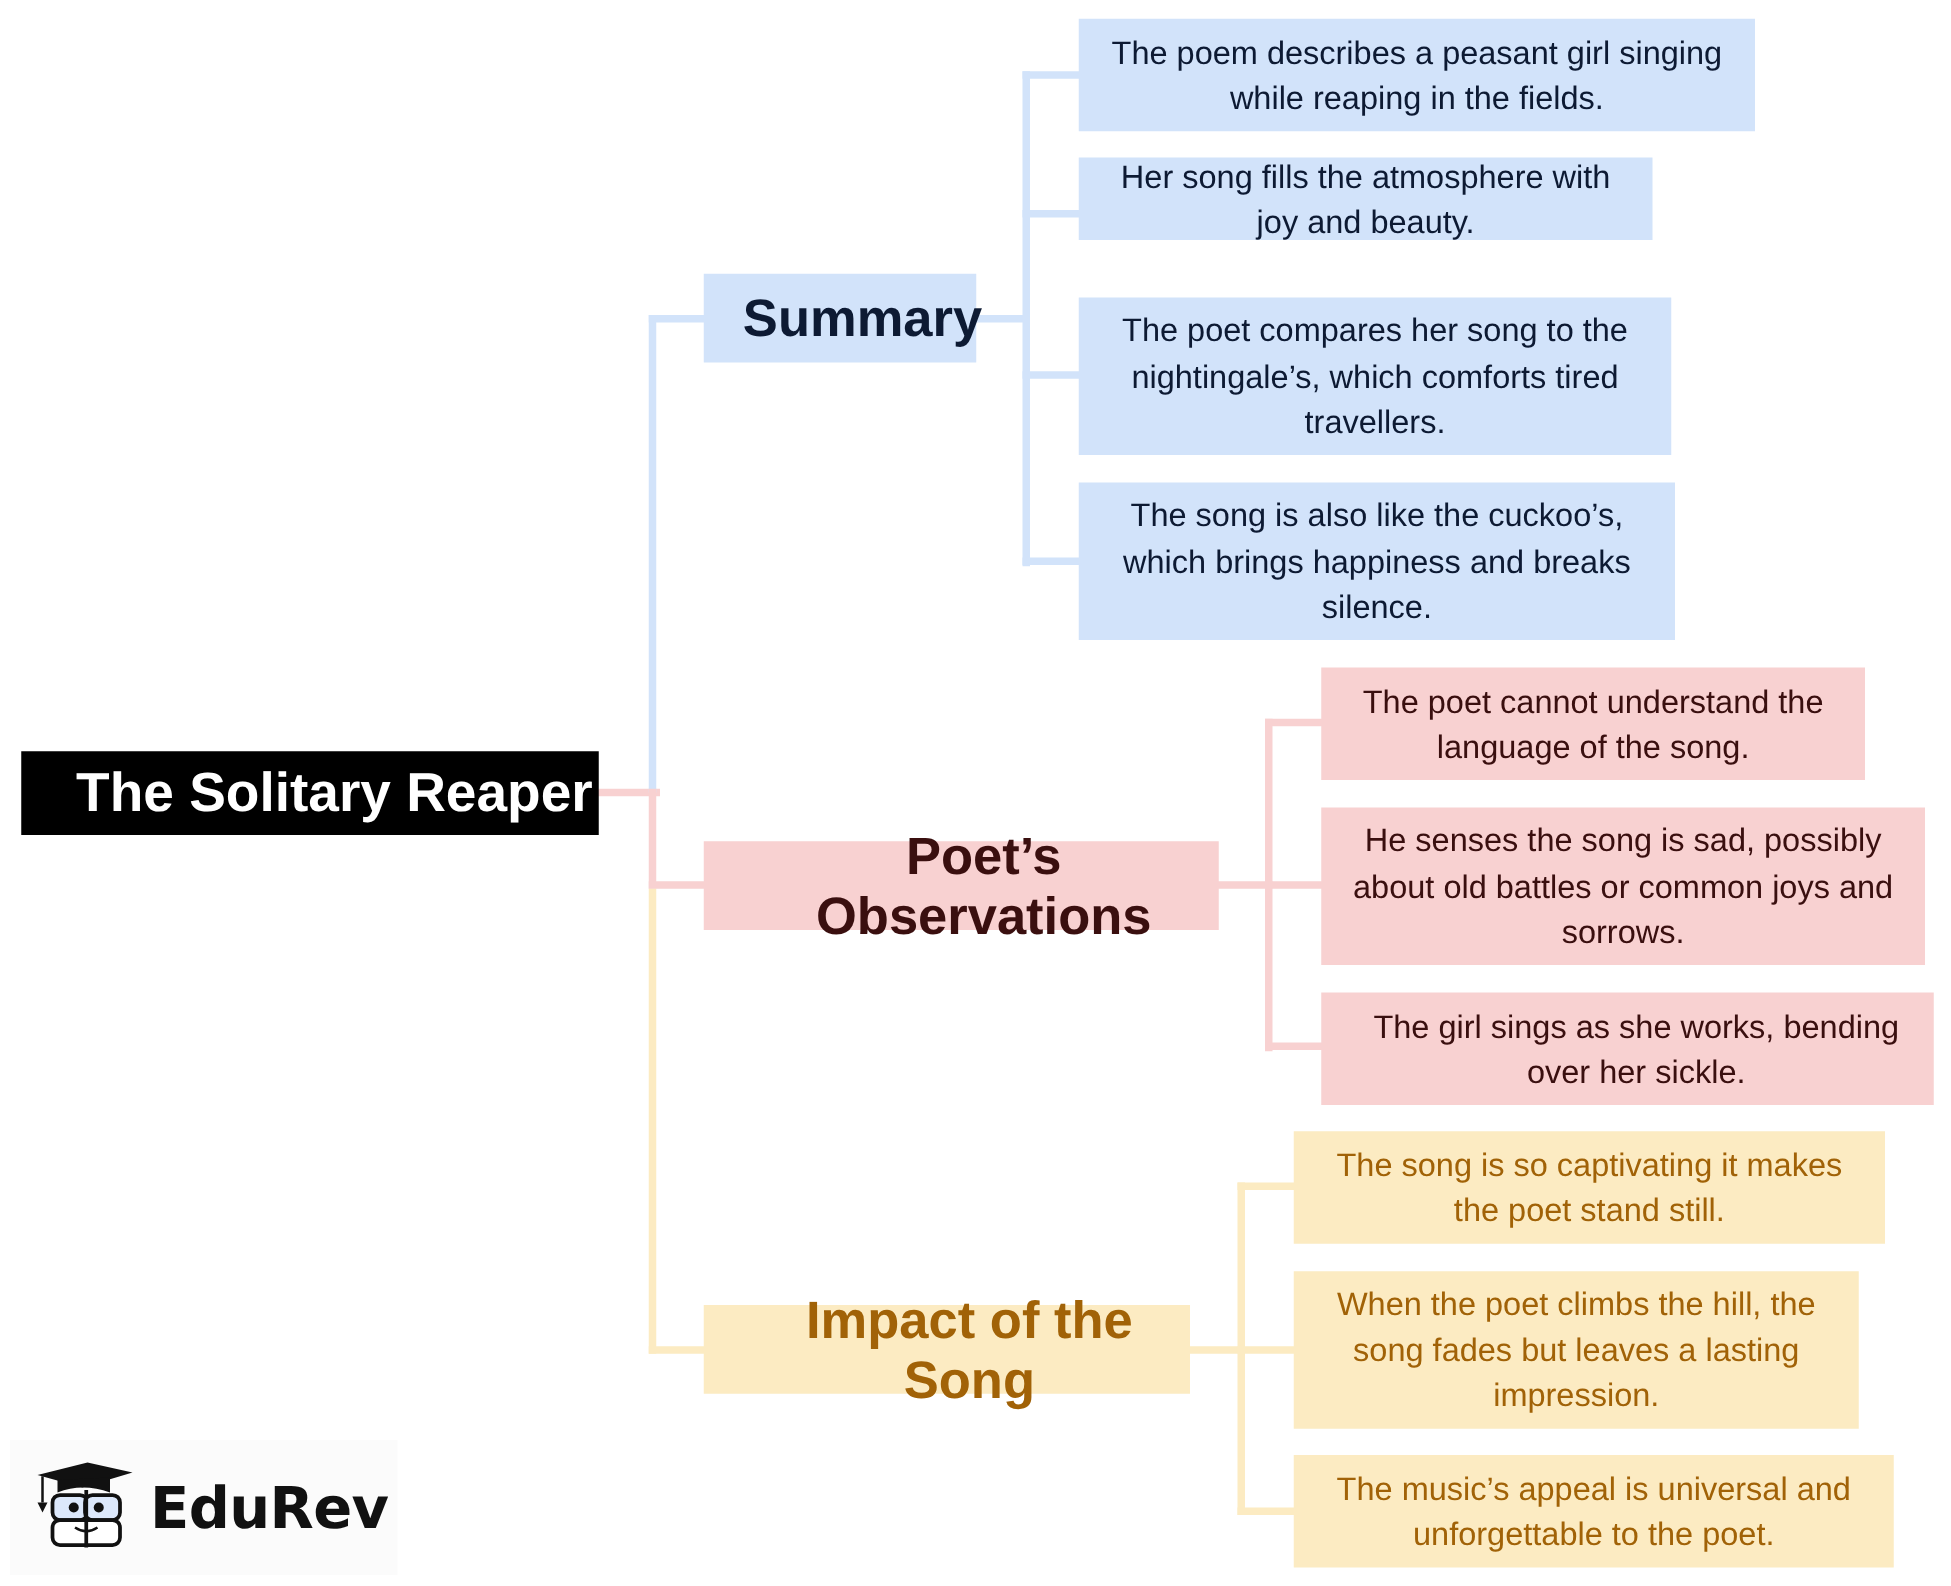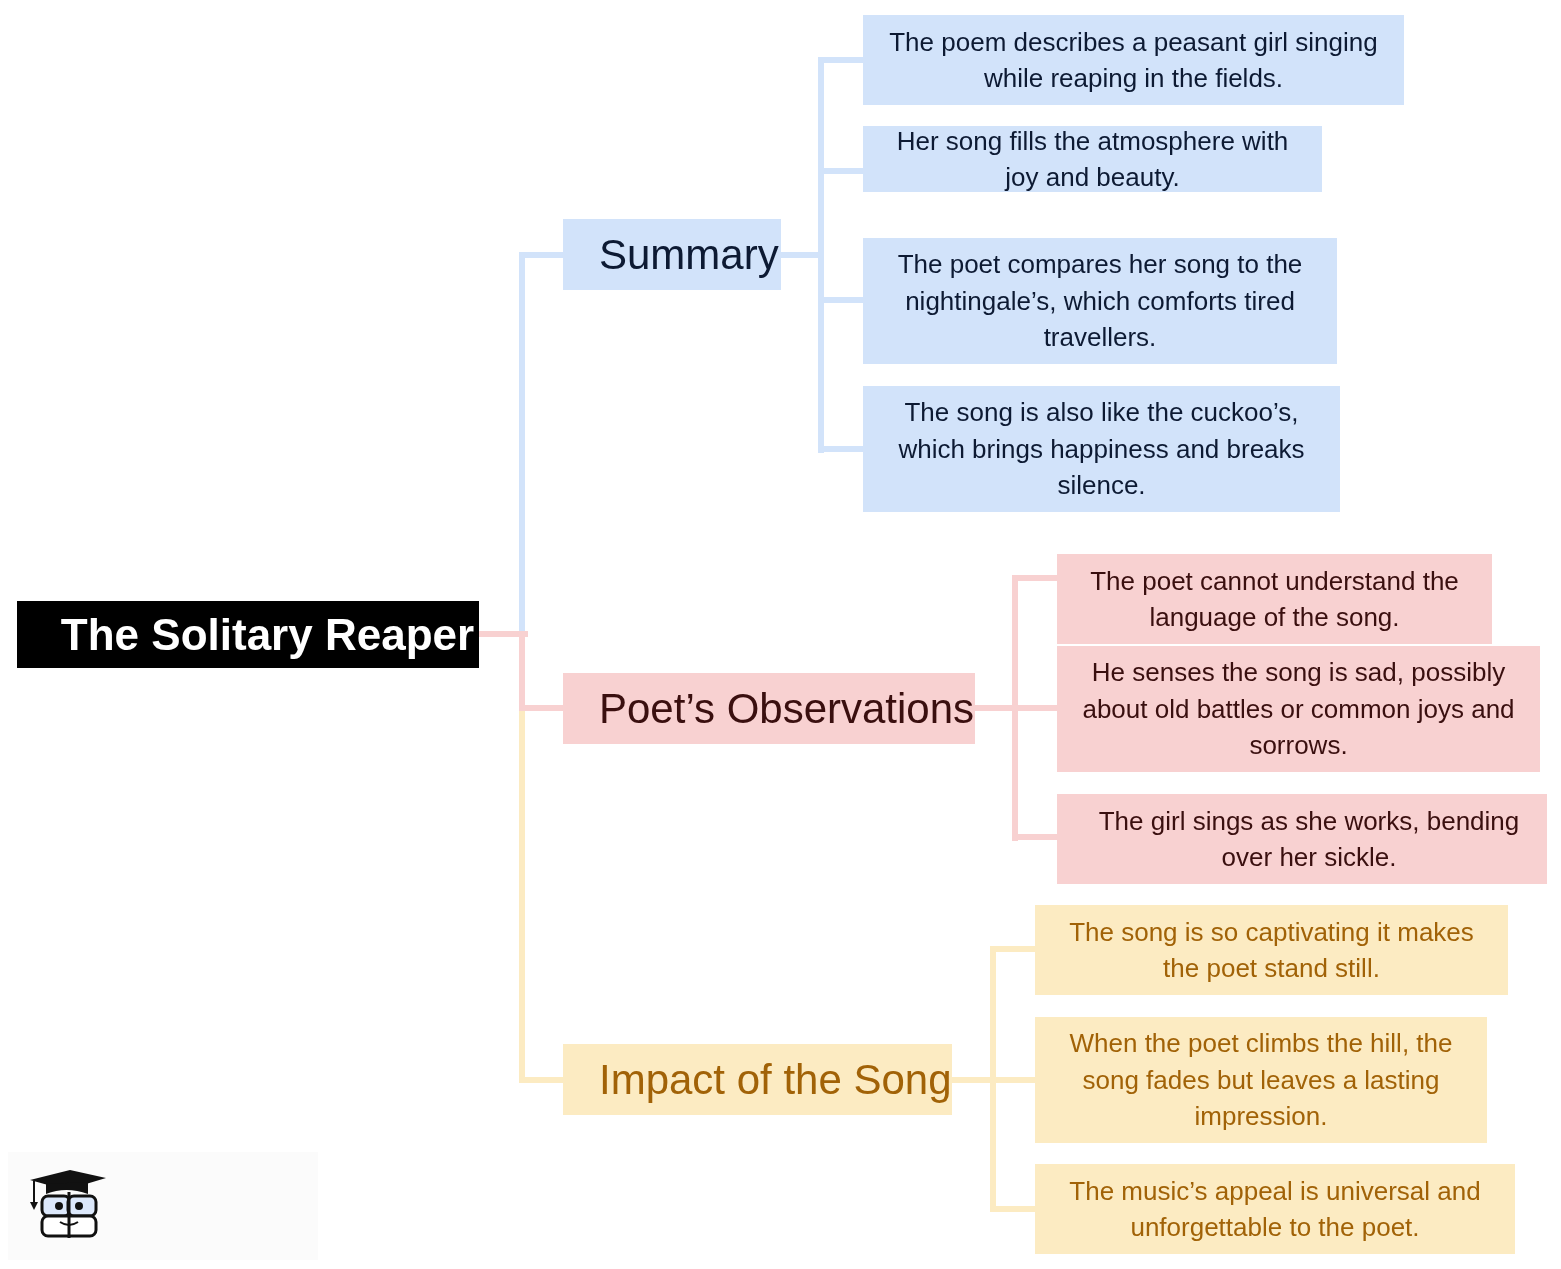--- a/index.html
+++ b/index.html
@@ -1,21 +1,21 @@
 <!DOCTYPE html>
 <html><head>
 <meta charset="utf-8">
 <style>
   html, body { margin: 0; padding: 0; background: #ffffff; }
   body { width: 1561px; height: 1269px; position: relative; overflow: hidden;
          font-family: "Liberation Sans", sans-serif; }
   .box { position: absolute; box-sizing: border-box; display: flex; align-items: center;
          justify-content: center; text-align: center; }
   .root { background: #000000; color: #ffffff; font-weight: bold; font-size: 44px; }
-  .branch { font-size: 42px; justify-content: flex-start; padding-left: 36px; }
+  .branch { font-size: 42px; justify-content: center; padding-left: 36px; font-weight: bold; }
   .leaf { font-size: 26px; line-height: 36.5px; padding: 0 14px; }
   .blue { background: #d2e3fa; color: #0d1a33; }
   .pink { background: #f8d1d1; color: #3a0f0f; }
   .yellow { background: #fcebc2; color: #a16207; }
   .line { position: absolute; }
   .lb { background: #d2e3fa; }
   .lp { background: #f8d1d1; }
   .ly { background: #fcebc2; }
   .logo { position: absolute; left: 8px; top: 1152px; width: 310px; height: 108px;
           background: #fbfbfb; display: flex; align-items: center; }
@@ -72,21 +72,21 @@
 <div class="box leaf blue" style="left:863px;top:126px;width:459px;height:66px;">
   <span style="max-width:430px;">Her song fills the atmosphere with joy and beauty.</span>
 </div>
 <div class="box leaf blue" style="left:863px;top:238px;width:474px;height:126px;">
   <span style="max-width:440px;text-align:center;">The poet compares her song to the nightingale’s, which comforts tired travellers.</span>
 </div>
 <div class="box leaf blue" style="left:863px;top:386px;width:477px;height:126px;">
   <span style="max-width:448px;">The song is also like the cuckoo’s, which brings happiness and breaks silence.</span>
 </div>
 
-<div class="box leaf pink" style="left:1057px;top:534px;width:435px;height:90px;margin-top:20px;">
+<div class="box leaf pink" style="left:1057px;top:534px;width:435px;height:90px;">
   <span style="max-width:410px;">The poet cannot understand the language of the song.</span>
 </div>
 <div class="box leaf pink" style="left:1057px;top:646px;width:483px;height:126px;">
   <span style="max-width:455px;">He senses the song is sad, possibly about old battles or common joys and sorrows.</span>
 </div>
 <div class="box leaf pink" style="left:1057px;top:794px;width:490px;height:90px;padding-left:28px;">
   <span style="max-width:462px;">The girl sings as she works, bending over her sickle.</span>
 </div>
 
 <div class="box leaf yellow" style="left:1035px;top:905px;width:473px;height:90px;">
@@ -108,13 +108,14 @@
       <polygon points="4,36 12,36 8,44" fill="#111"></polygon>
       <rect x="16" y="30" width="28" height="20" rx="6" fill="#dce8fb" stroke="#111" stroke-width="3"></rect>
       <rect x="42" y="30" width="28" height="20" rx="6" fill="#dce8fb" stroke="#111" stroke-width="3"></rect>
       <rect x="16" y="50" width="54" height="20" rx="6" fill="#fff" stroke="#111" stroke-width="3"></rect>
       <line x1="43" y1="26" x2="43" y2="72" stroke="#111" stroke-width="3"></line>
       <circle cx="33" cy="40" r="4" fill="#111"></circle>
       <circle cx="53" cy="40" r="4" fill="#111"></circle>
       <path d="M34,56 Q43,62 52,56" fill="none" stroke="#111" stroke-width="2"></path>
     </svg>
   </span>
+  <span class="logo-text">EduRev</span>
 </div>
 
 </body></html>

